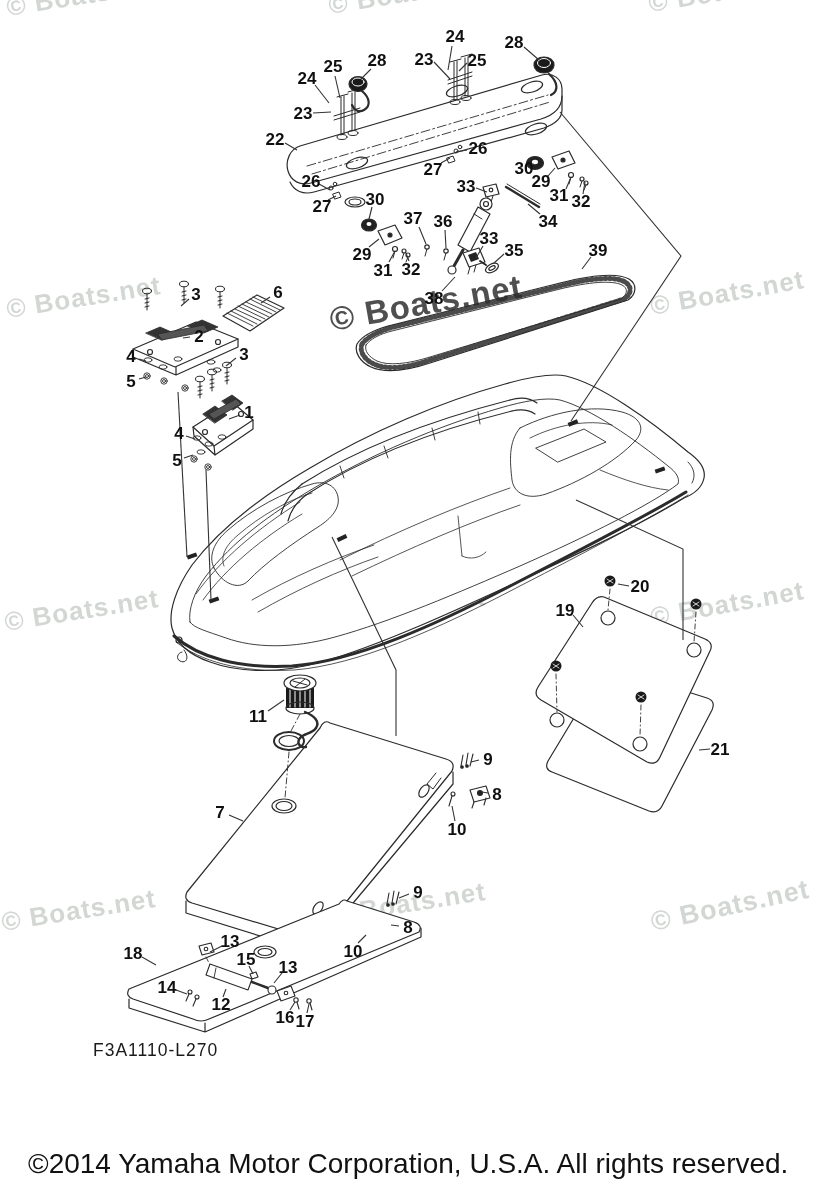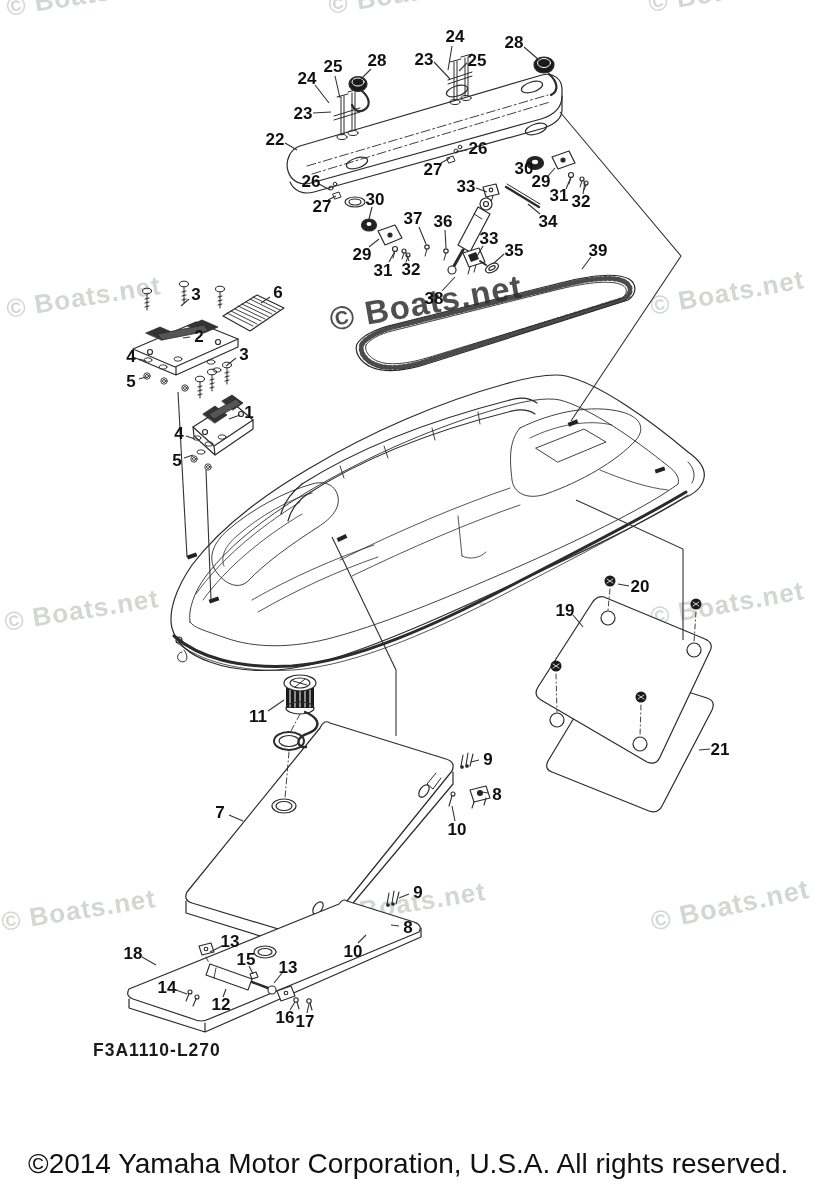--- a/index.html
+++ b/index.html
@@ -3,21 +3,21 @@
 <meta charset="utf-8">
 <style>
   html,body{margin:0;padding:0;background:#fff;}
   .page{position:relative;width:822px;height:1200px;background:#ffffff;overflow:hidden;
         font-family:"Liberation Sans",sans-serif;}
   svg{position:absolute;left:0;top:0;display:block;}
   .wm{font-family:"Liberation Sans",sans-serif;font-weight:bold;letter-spacing:1px;}
   .callout{font-family:"Liberation Sans",sans-serif;font-weight:bold;font-size:17px;}
   .leader{fill:none;stroke:#333;stroke-width:1.1px;}
   .diagram-code{position:absolute;left:93px;top:1040px;font-size:17.5px;letter-spacing:1px;
-        color:#1a1a1a;font-weight:bold;}
+        color:#1a1a1a;font-weight:normal;}
   .copyright{position:absolute;left:28px;top:1148px;width:780px;font-size:28px;color:#111;}
 </style>
 </head>
 <body>
 
 <div class="page">
 <svg id="svg-diagram" width="822" height="1100" viewBox="0 0 822 1100">
 
   <g id="wm-layer">
         <text class="wm" font-size="26" fill="#d3d7d3" transform="translate(8,16) rotate(-9)">© Boats.net</text>

